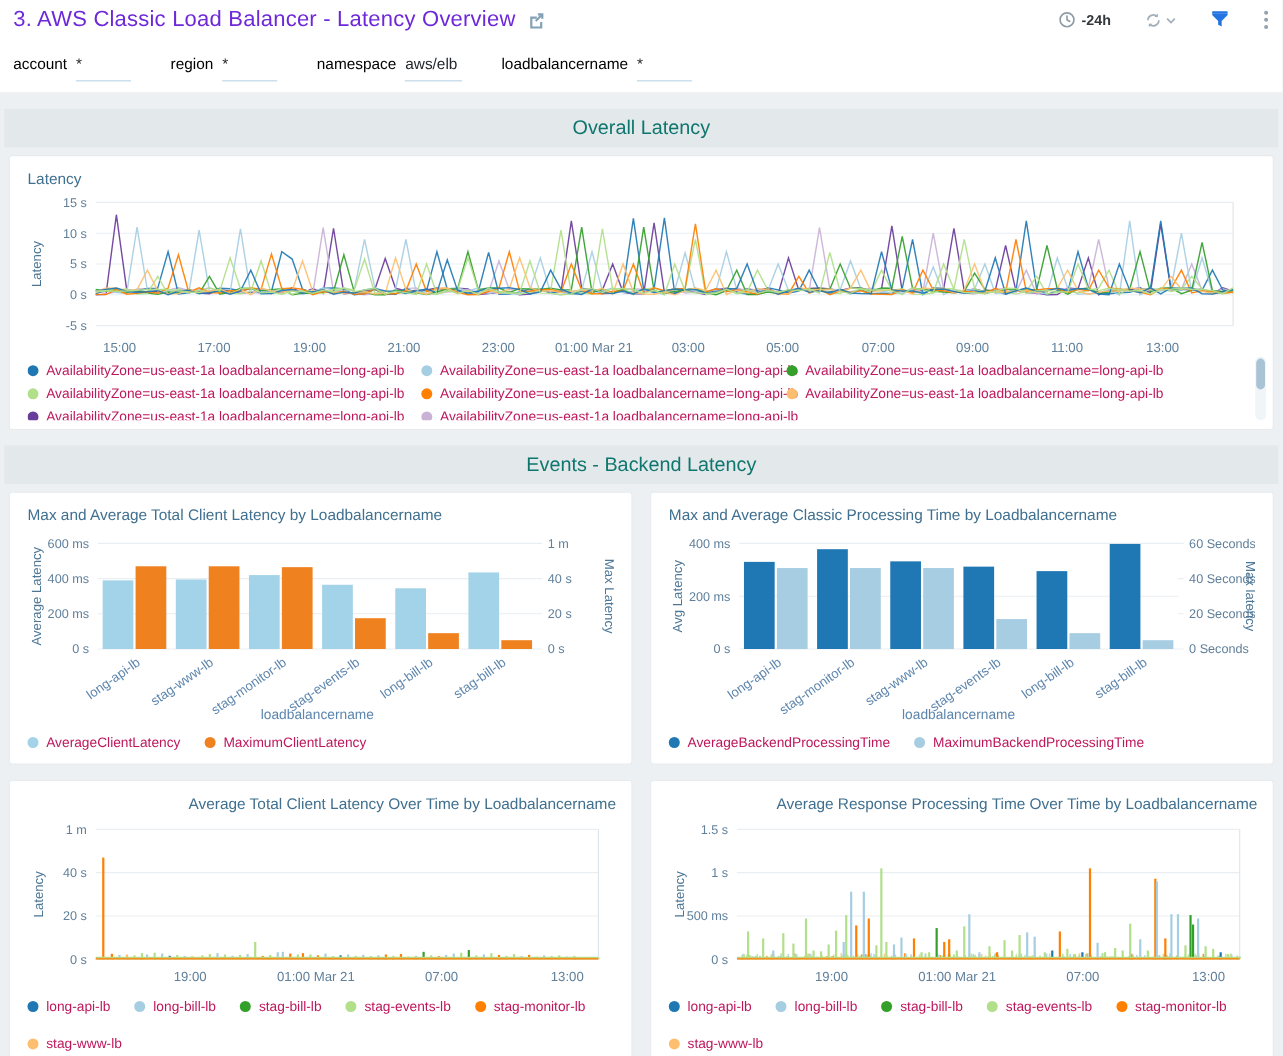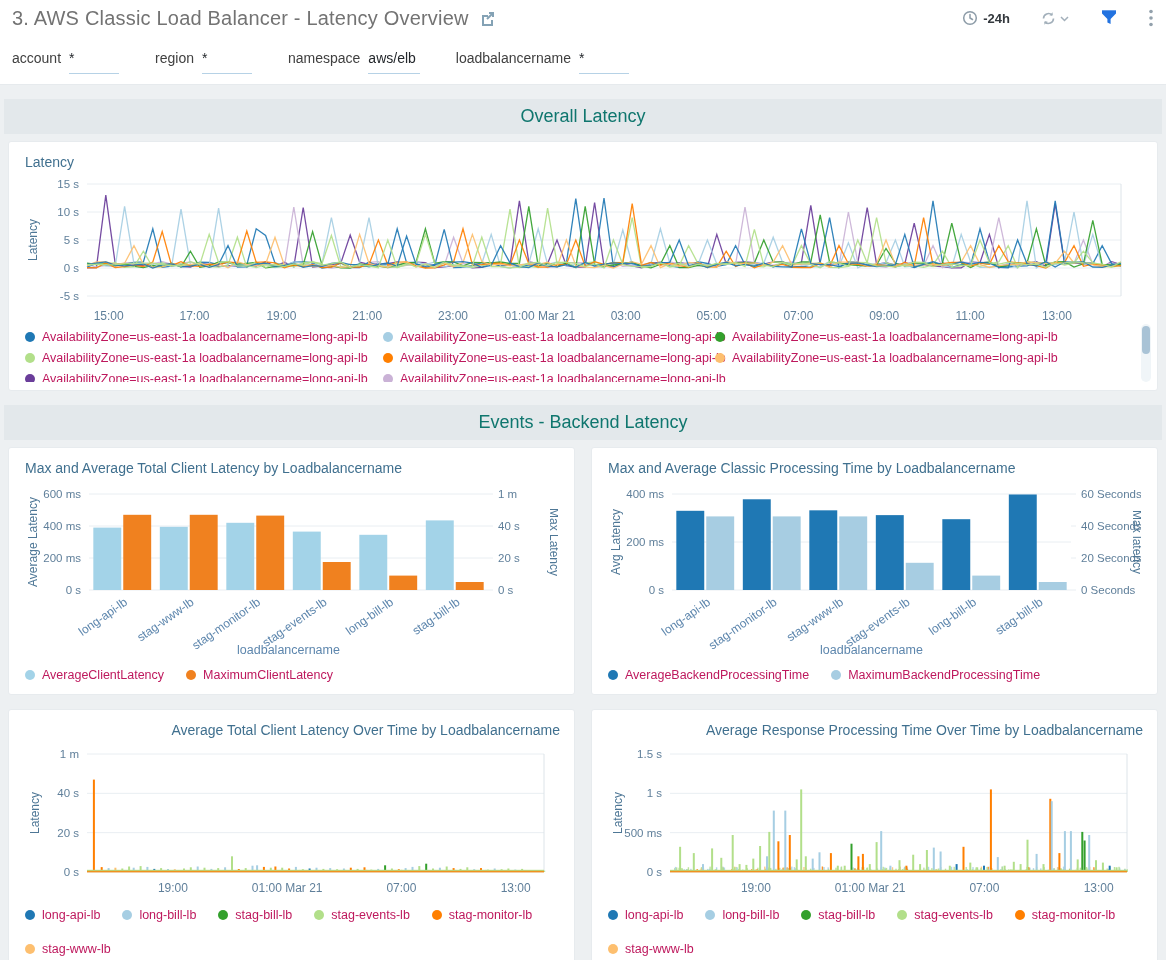--- a/index.html
+++ b/index.html
@@ -1,27 +1,27 @@
 <!DOCTYPE html>
 <html><head>
 <meta charset="utf-8">
 <style>
   html,body{margin:0;padding:0;}
   body{width:1166px;height:960px;background:#edf0f2;font-family:"Liberation Sans",sans-serif;overflow:hidden;}
   .topbar{background:#fff;padding:0 0 10px 0;border-bottom:1px solid #e6eaed;}
   .title-row{display:flex;align-items:center;height:36px;padding:0 12px;}
-  .page-title{font-size:20px;font-weight:400;color:#737373;margin:0;letter-spacing:.2px;}
+  .page-title{font-size:20px;font-weight:400;color:#6d28d9;margin:0;letter-spacing:.2px;}
   .share-icon{margin-left:10px;display:inline-flex;}
   .topbar-right{margin-left:auto;display:flex;align-items:center;gap:30px;}
   .time-group{display:flex;align-items:center;gap:5px;cursor:pointer;}
   .time-label{font-size:13px;color:#33383d;font-weight:700;}
   .refresh-group{display:flex;align-items:center;gap:2px;cursor:pointer;}
   .filters{display:flex;gap:36px;padding:14px 12px 0 12px;}
   .filter{display:flex;align-items:baseline;gap:8px;}
-  .filter-label{font-size:14px;color:#404040;}
+  .filter-label{font-size:14px;color:#000000;}
   .filter-value{font-size:14px;color:#23272b;min-width:46px;border-bottom:1px solid #b6d2e6;padding:0 4px 7px 0;}
   .section-bar{margin:14px 4px 7px 4px;background:#e3e8eb;color:#0f766e;text-align:center;font-size:18px;padding:7px 0;}
   .panel{background:#fff;border:1px solid #e7ebee;border-radius:3px;box-sizing:border-box;}
   .panel-full{margin:0 8px;padding:12px 14px 6px 14px;position:relative;}
   .panel-title{font-size:14px;color:#40708f;margin:0 0 4px 2px;}
   .row{display:flex;gap:16px;margin:0 8px;}
   .half{flex:1;padding:12px 14px 10px 14px;}
   .legend-grid{display:grid;grid-template-columns:358px 332px 1fr;row-gap:7px;max-height:52px;overflow:hidden;margin:6px 0 2px 2px;}
   .legend-flex{display:flex;flex-wrap:wrap;gap:20px 22px;margin:8px 0 2px 2px;}
   .legend-item{display:flex;align-items:center;gap:7px;font-size:12.5px;color:#be185d;cursor:pointer;white-space:nowrap;}

